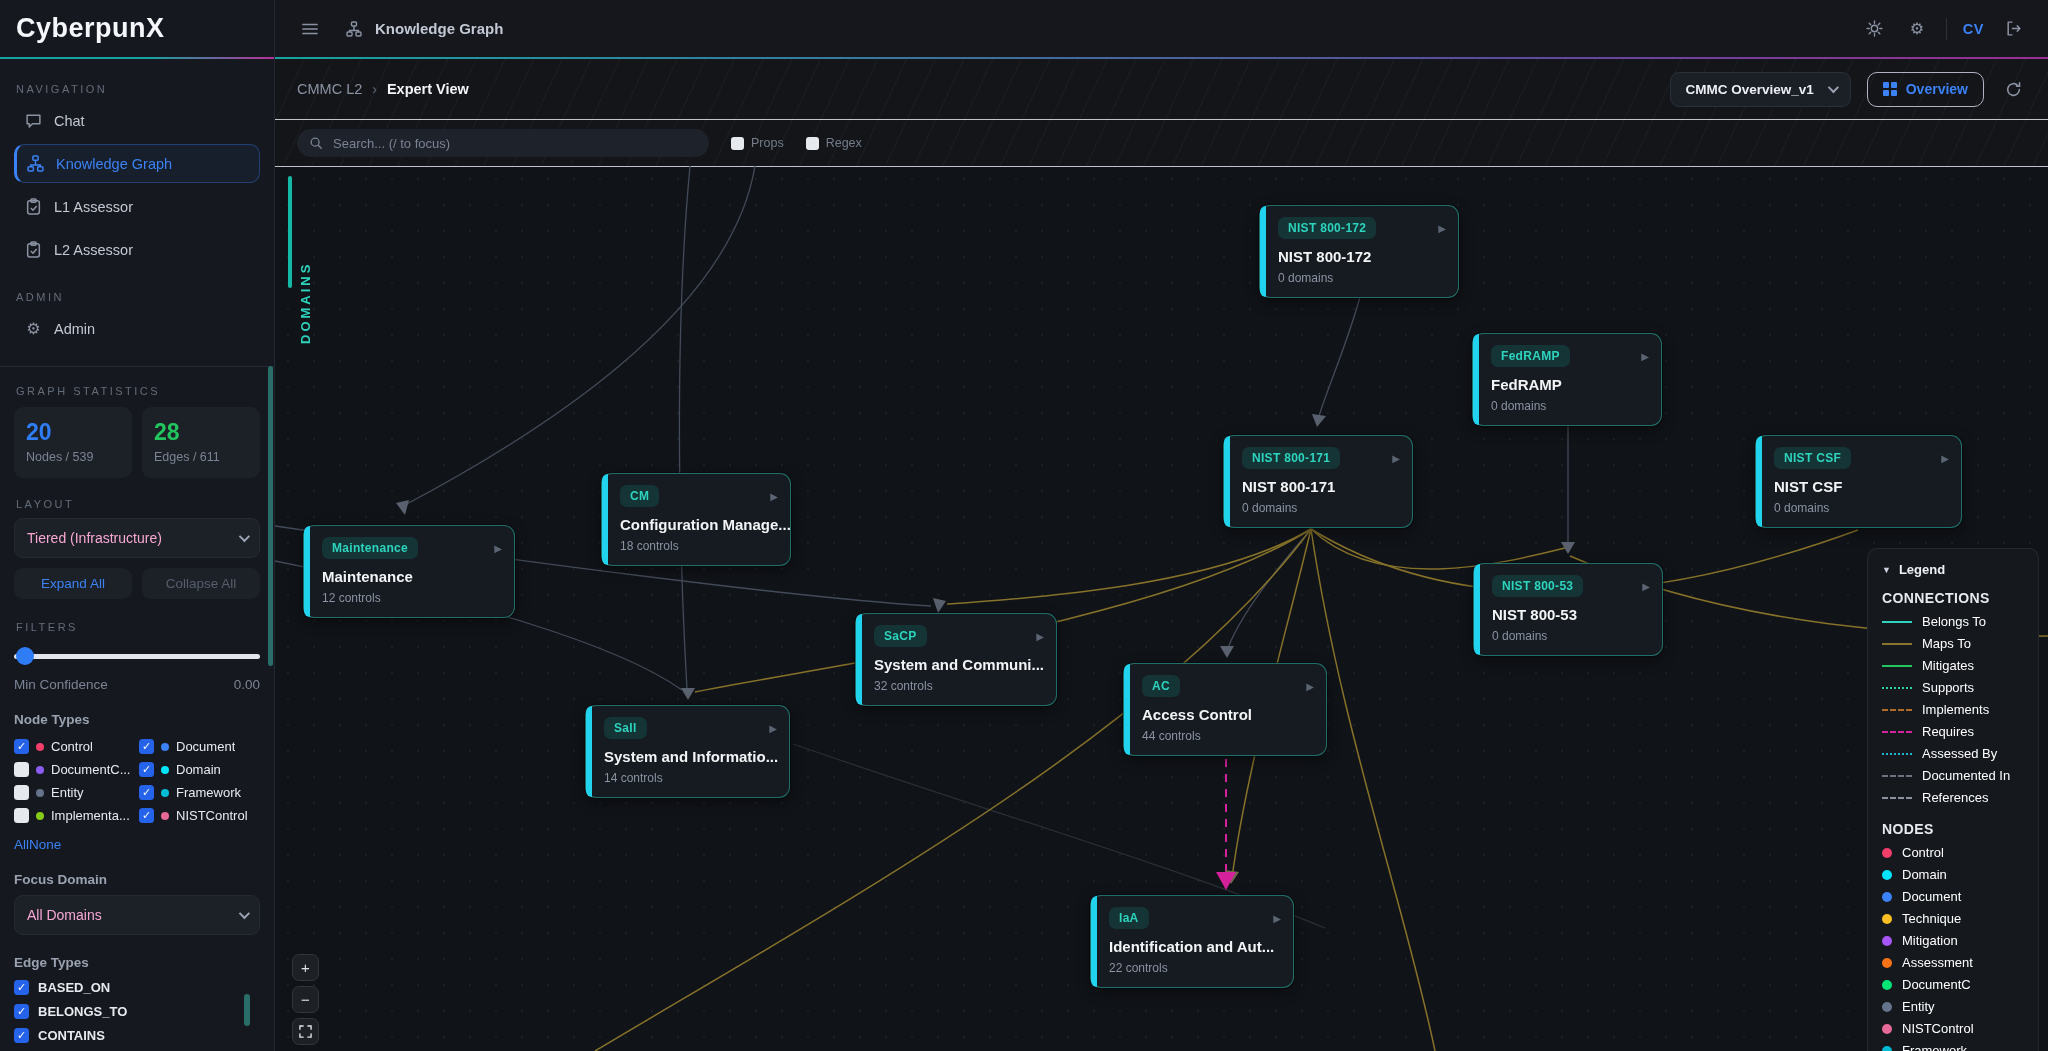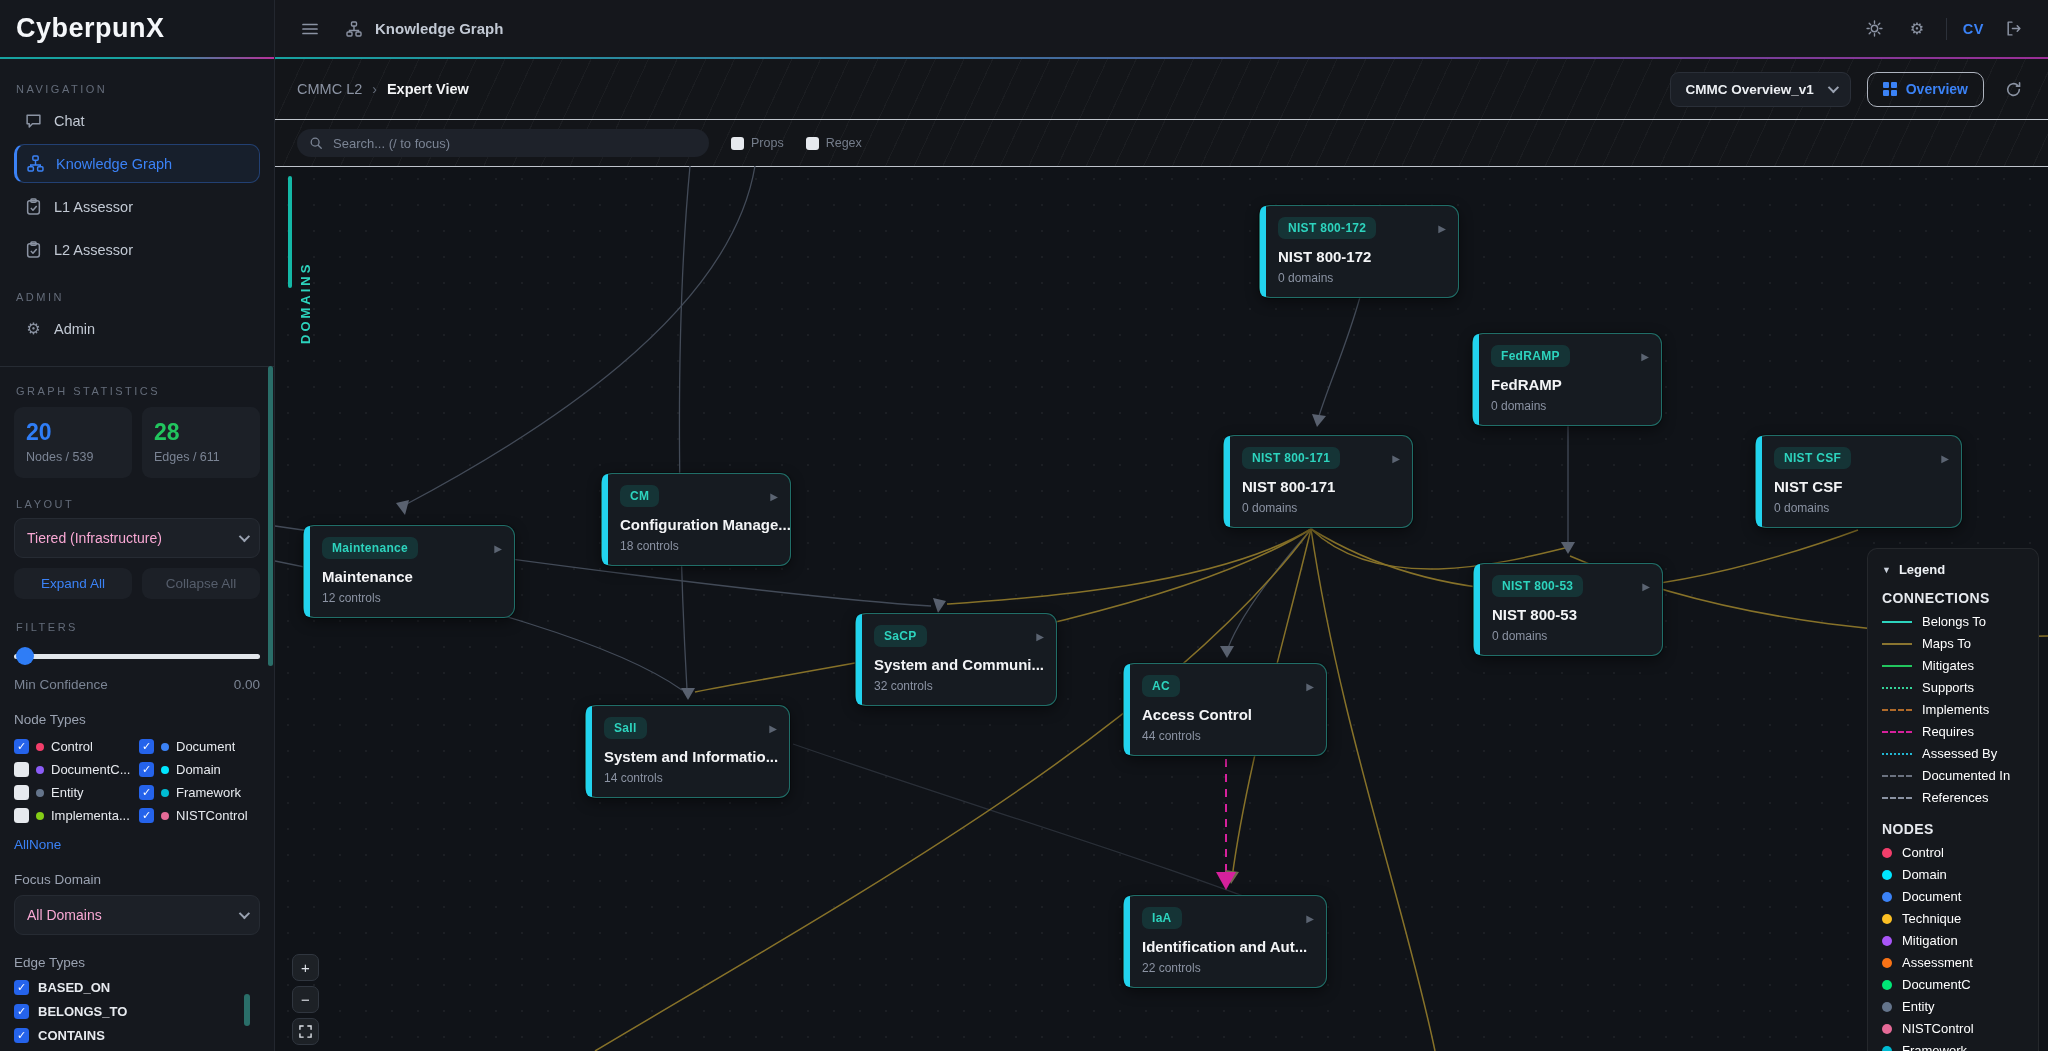--- a/index.html
+++ b/index.html
@@ -35,21 +35,21 @@
   .btn-row { display:flex; gap:10px; margin-top:10px; }
   .side-btn { flex:1; background:#1c2027; border-radius:9px; height:31px; display:flex;
     align-items:center; justify-content:center; font-size:13.5px; cursor:pointer; }
   .side-btn.primary { color:#3b82f6; }
   .side-btn.muted { color:#565e6c; }
   .slider-wrap { margin-top:14px; position:relative; height:18px; display:flex; align-items:center; }
   .slider-track { width:100%; height:5px; border-radius:3px; background:#e3e7ec; }
   .slider-thumb { position:absolute; left:2px; top:0; width:18px; height:18px; border-radius:50%;
     background:#2f7df6; }
   .kv-row { display:flex; justify-content:space-between; color:#7b8494; font-size:13.5px; margin-top:12px; }
-  .sub-label { color:#9aa2b1; font-size:13.5px; margin-top:20px; }
+  .sub-label { color:#9aa2b1; font-size:13.5px; margin-top:20px;font-weight:bold; }
   .types-grid { display:grid; grid-template-columns:1fr 1fr; column-gap:4px; row-gap:8px; margin-top:12px; }
   .type-row { display:flex; align-items:center; gap:7px; min-width:0; }
   .cb { width:15px; height:15px; border-radius:3.5px; flex:0 0 15px; display:flex; align-items:center;
     justify-content:center; font-size:11px; color:#fff; cursor:pointer; }
   .cb.on { background:#2563eb; }
   .cb.off { background:#e6e9ee; }
   .dot { width:8px; height:8px; border-radius:50%; flex:0 0 8px; }
   .type-label { color:#e7eaef; font-size:13px; white-space:nowrap; overflow:hidden; }
   .links-row { display:flex; margin-top:14px; font-size:13.5px; color:#3b82f6; }
   .edge-rows { margin-top:10px; display:flex; flex-direction:column; gap:9px; }
@@ -508,21 +508,21 @@
         <div class="gnode-sub">14 controls</div>
       </div>
       <div class="gnode" style="left:848px;top:497px;width:204px">
         <div class="gnode-head">
             <span class="gnode-badge">AC</span>
             <span class="gnode-play">▶</span>
           </div>
         <div class="gnode-title">Access Control</div>
         <div class="gnode-sub">44 controls</div>
       </div>
-      <div class="gnode" style="left:848px;top:729px;width:204px">
+      <div class="gnode" style="left:815px;top:729px;width:204px">
         <div class="gnode-head">
             <span class="gnode-badge">IaA</span>
             <span class="gnode-play">▶</span>
           </div>
         <div class="gnode-title">Identification and Aut...</div>
         <div class="gnode-sub">22 controls</div>
       </div>
 
       <div class="legend" style="left:1592px;top:382px">
         <div class="legend-title">

